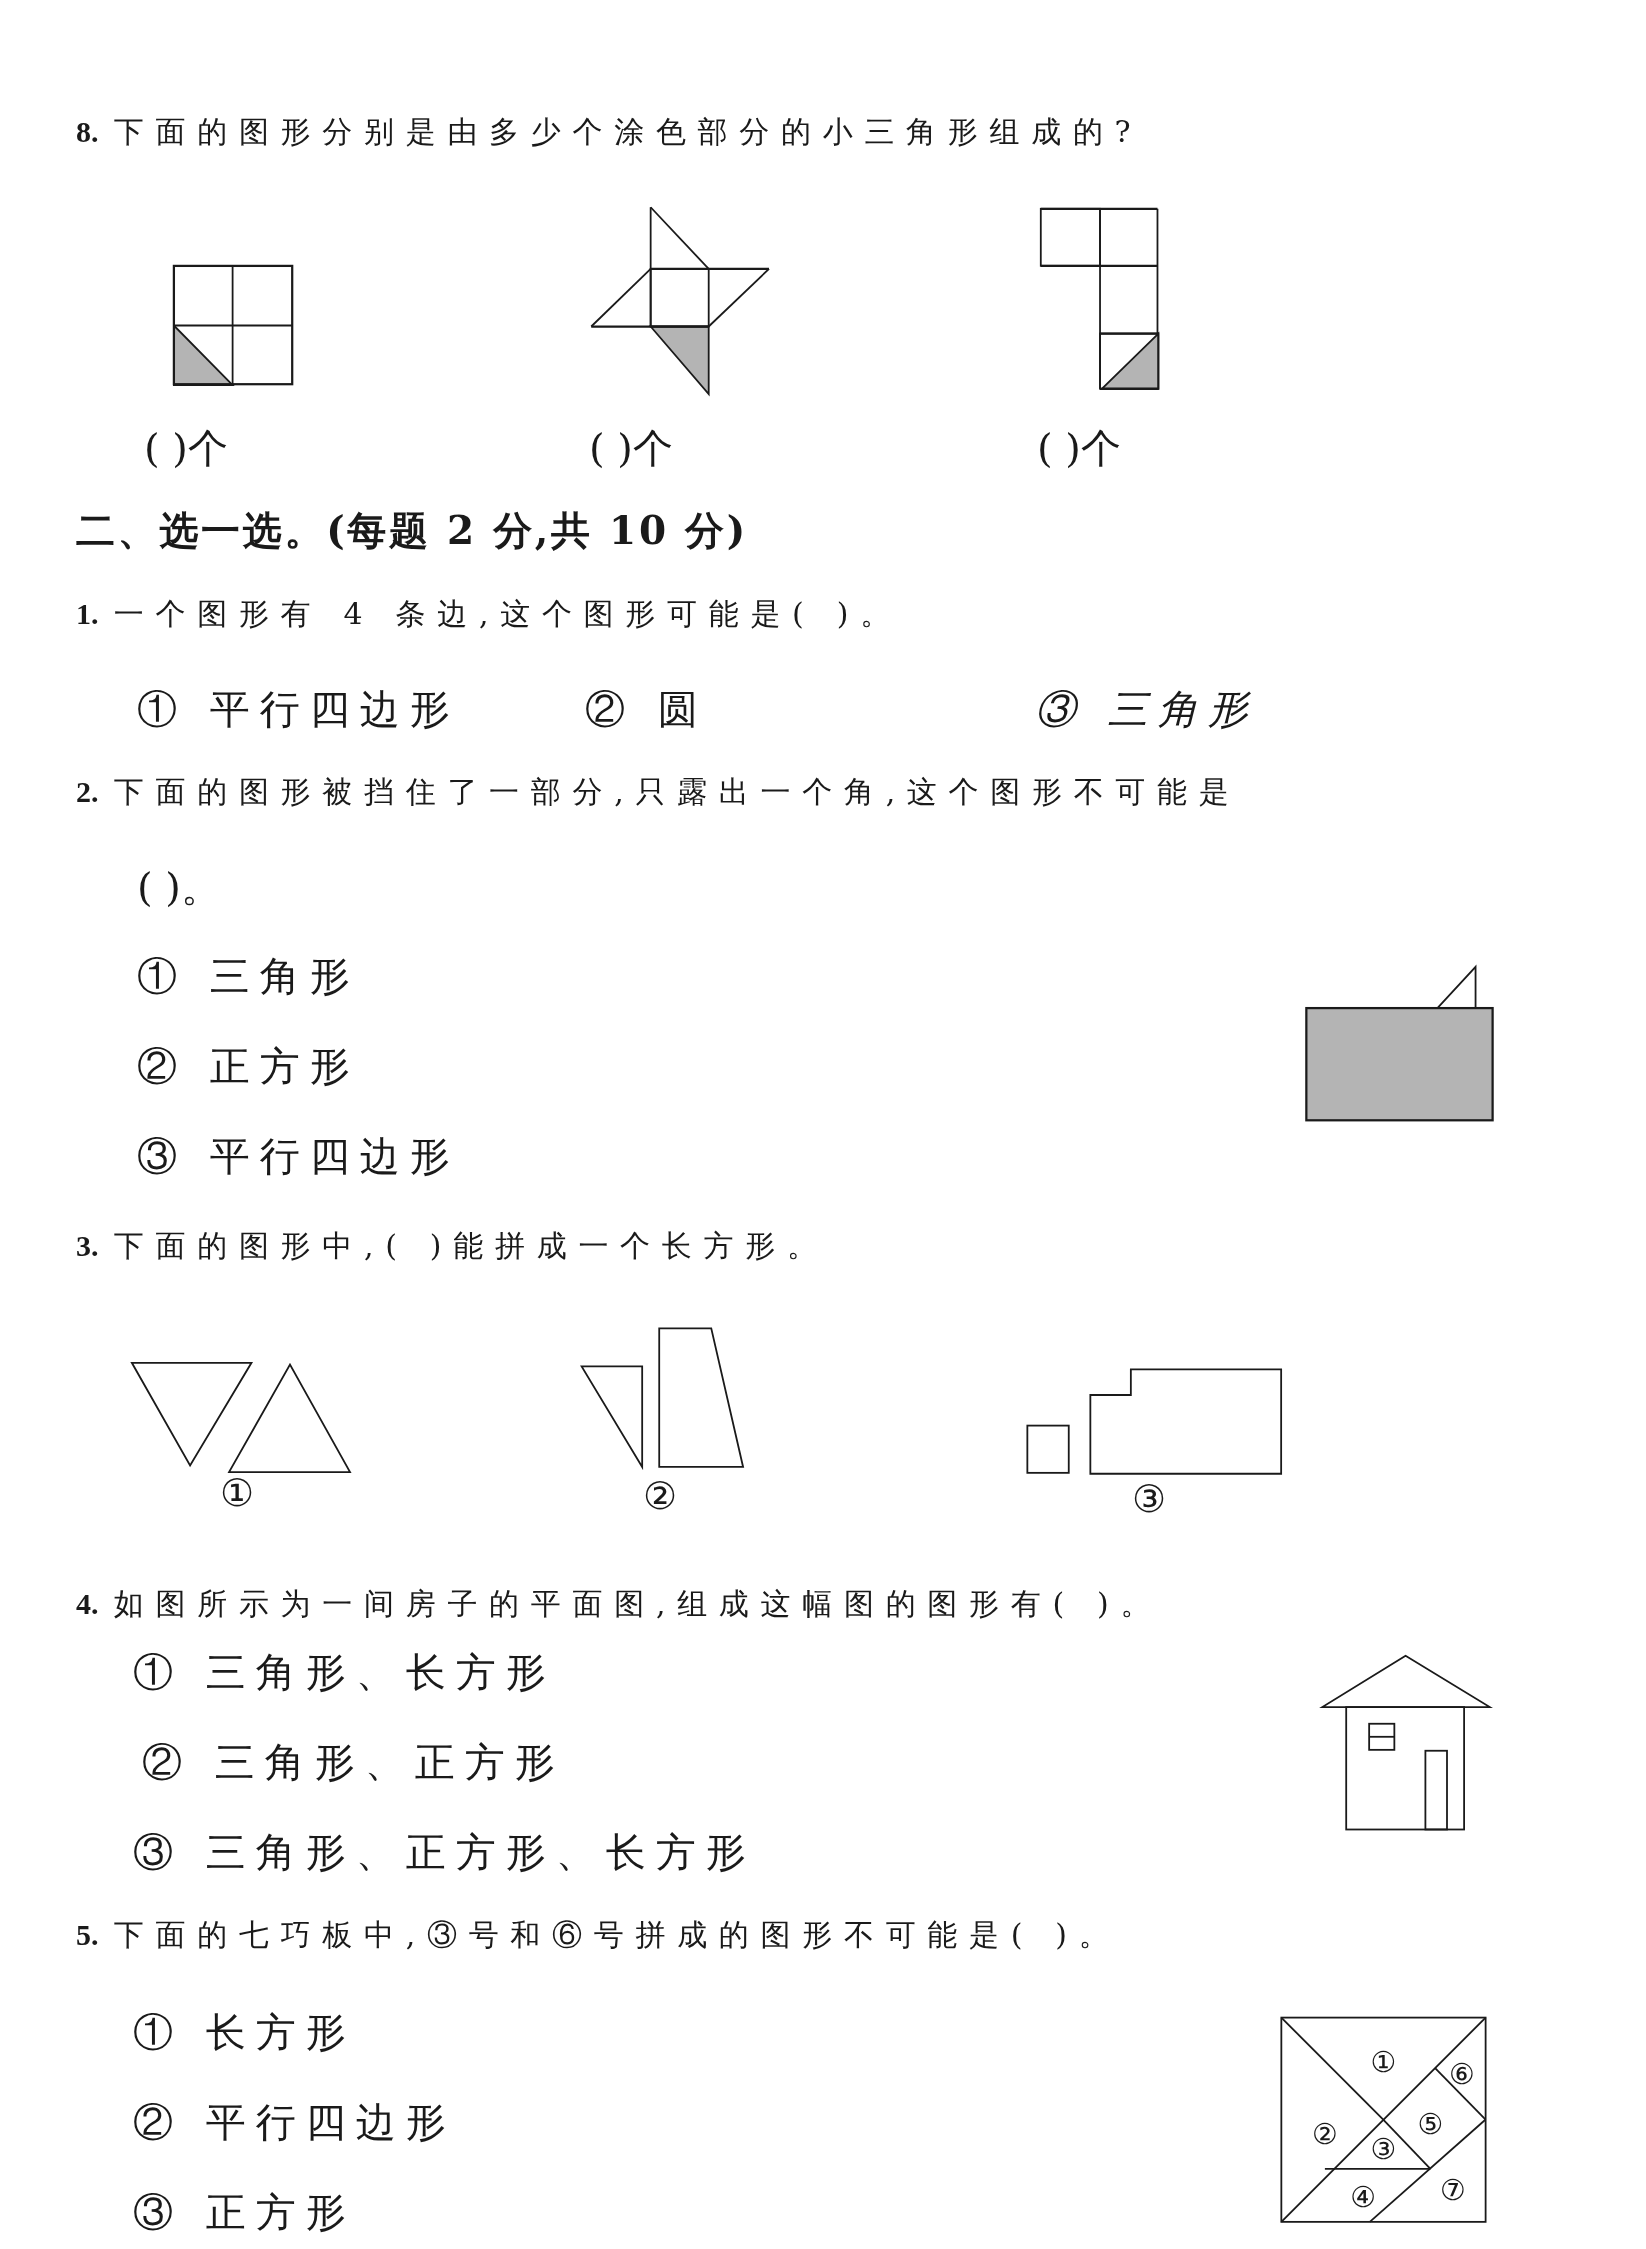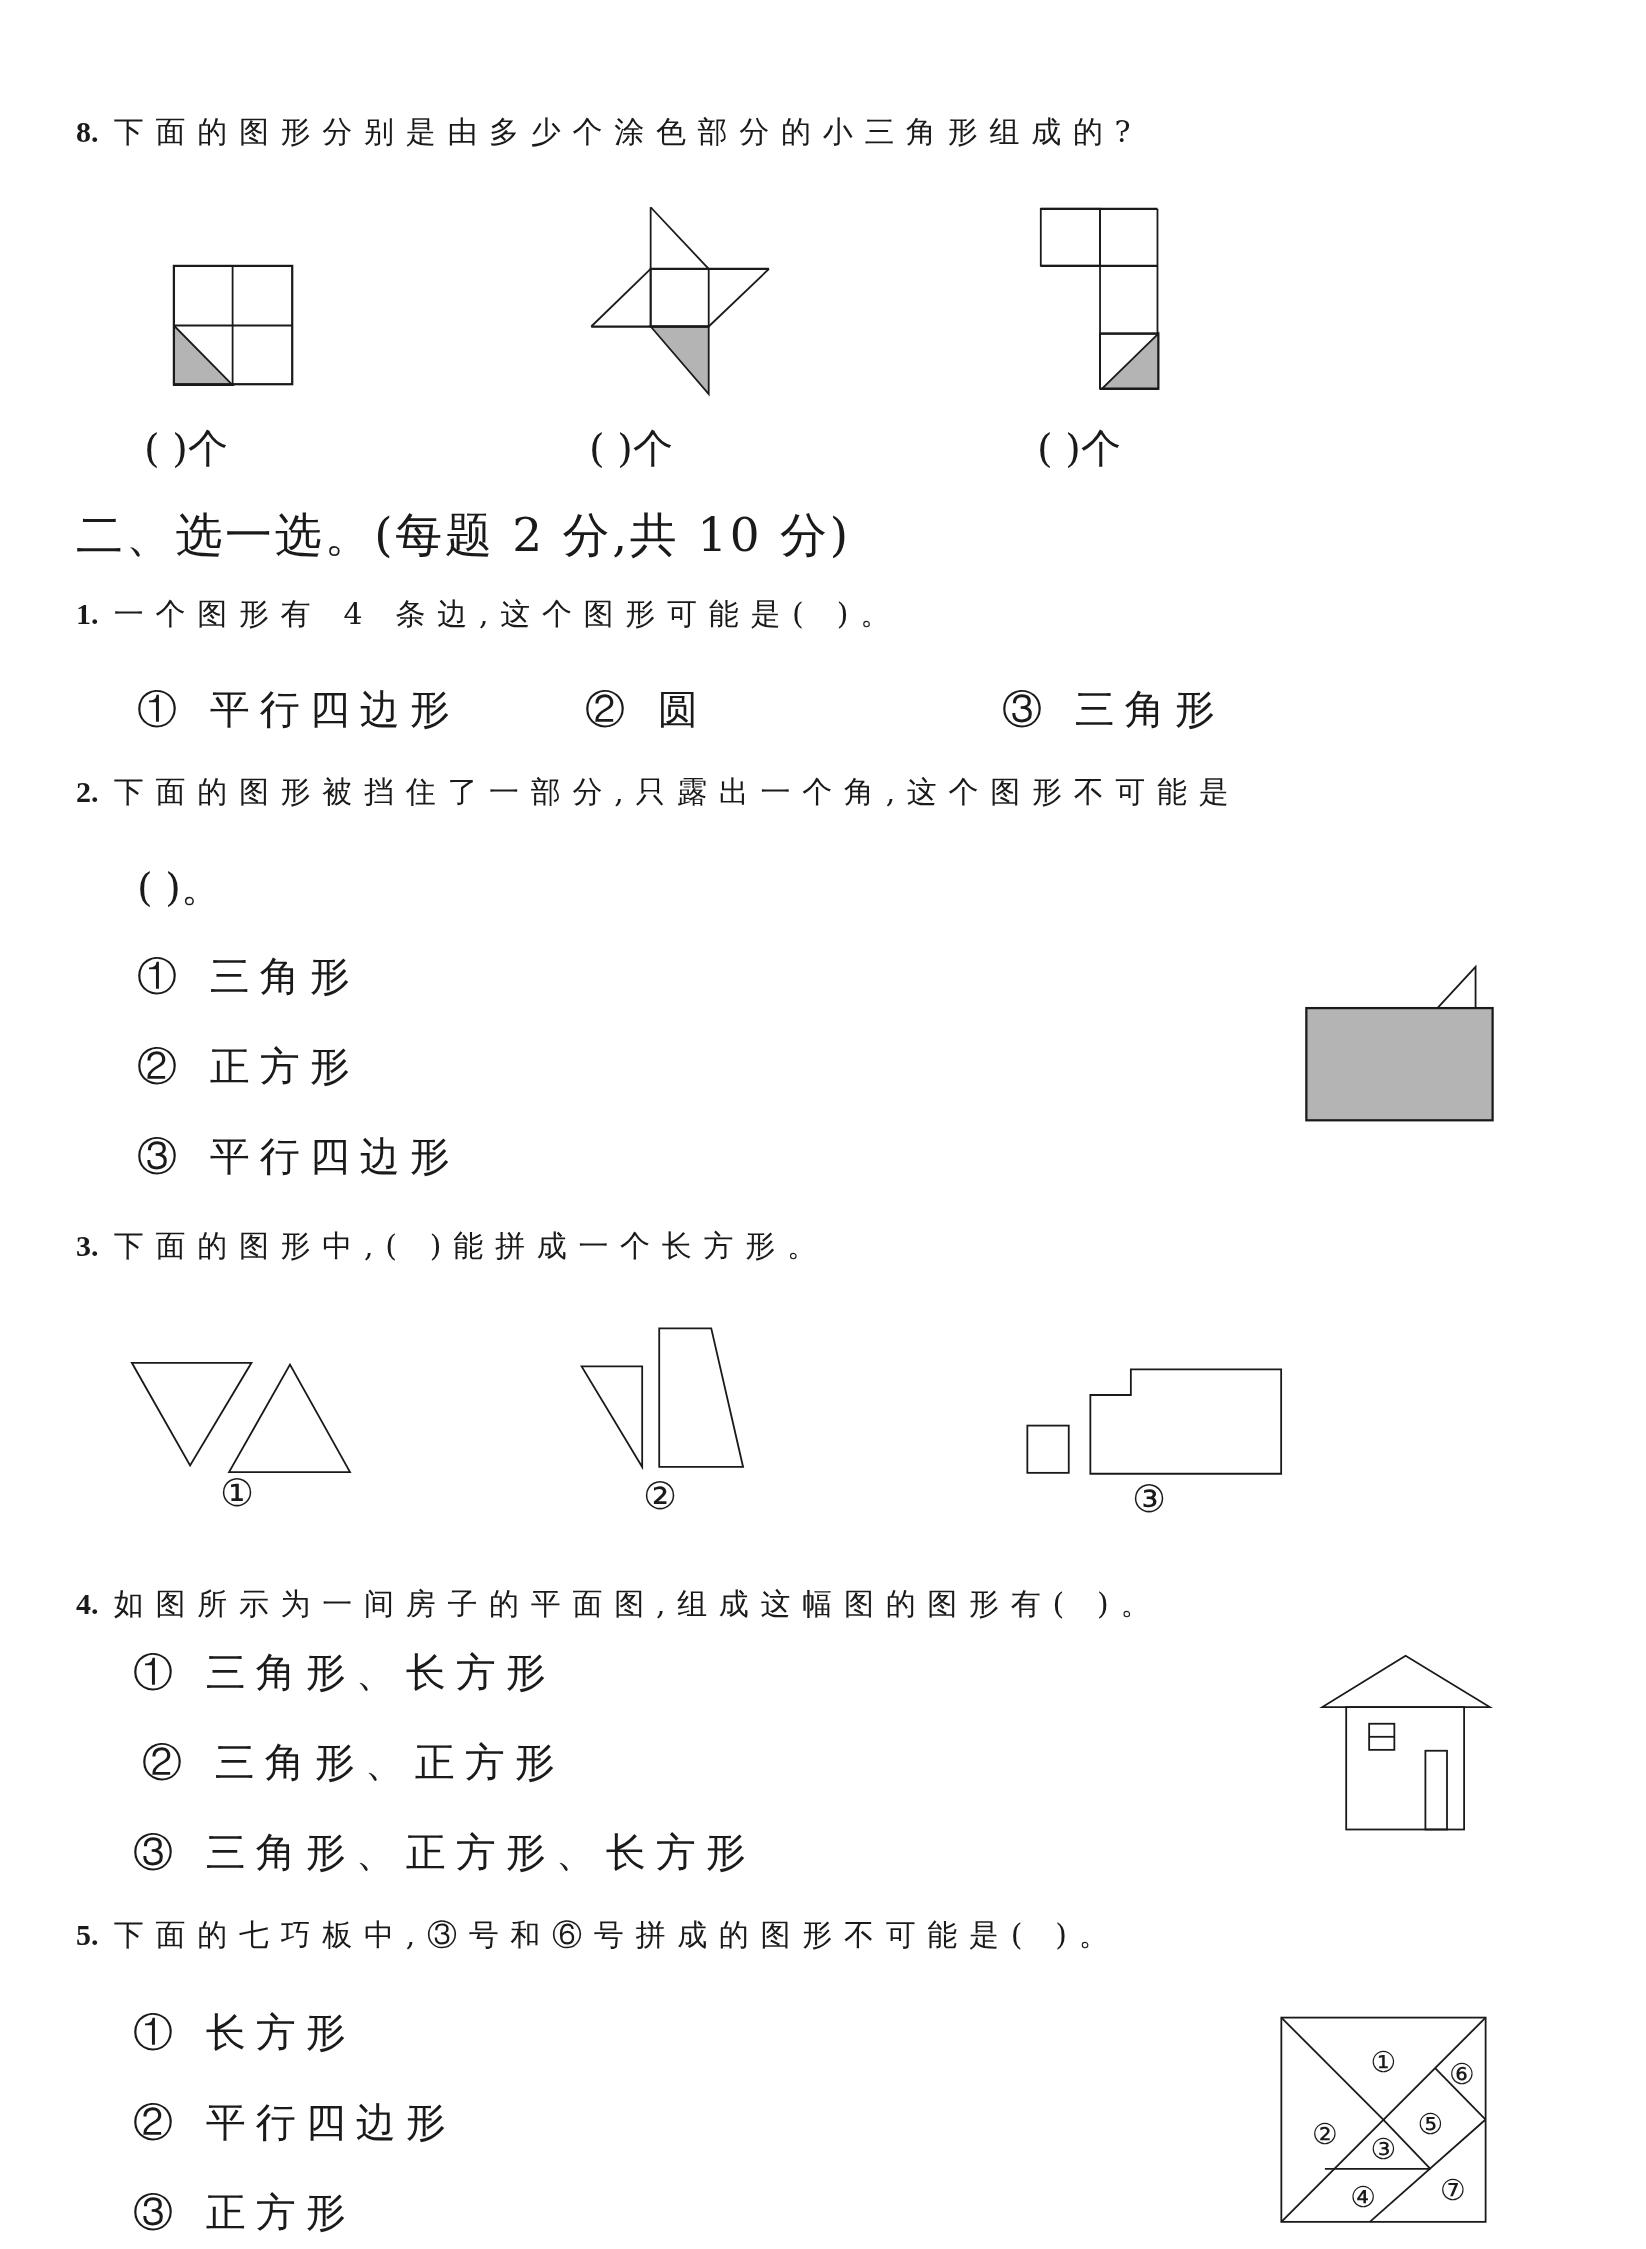--- a/index.html
+++ b/index.html
@@ -1,21 +1,21 @@
 <!DOCTYPE html>
 <html style="font-size:7.2px"><head>
 <meta charset="utf-8">
 <style>
   html, body { margin:0; padding:0; }
   body { width:1647px; height:2376px; background:#ffffff; position:relative; overflow:hidden;
          font-family: "DejaVu Serif", "Liberation Serif", serif; color:#1a1a1a; }
   .abs { position:absolute; }
   .q { font-size:30px; letter-spacing:11.7px; white-space:nowrap; }
   .qnum { font-family:"Liberation Serif", serif; font-weight:bold; letter-spacing:0; margin-right:15.3px; }
-  .sec { font-size:47px; font-weight:normal; white-space:nowrap; letter-spacing:2.7px; }
+  .sec { font-size:39px; font-weight:bold; white-space:nowrap; letter-spacing:2.7px; }
   .opt { font-size:40px; letter-spacing:10px; white-space:nowrap; }
   .ans { font-size:40px; white-space:nowrap; letter-spacing:0; }
   .lbl { font-size:38px; }
   svg { position:absolute; overflow:visible; }
 </style>
 </head>
 <body>
 
 <div class="abs q" style="left:76px; top:112px;">
   <span class="qnum">8.</span><span>下面的图形分别是由多少个涂色部分的小三角形组成的?</span>
@@ -55,21 +55,21 @@
 <div class="abs ans" style="left:589px; top:421px;">(    )个</div>
 <div class="abs ans" style="left:1037px; top:421px;">(    )个</div>
 
 <div class="abs sec" style="left:76px; top:504px;">二、选一选。(每题 2 分,共 10 分)</div>
 
 <div class="abs q" style="left:76px; top:594px;">
   <span class="qnum">1.</span><span>一个图形有 4 条边,这个图形可能是(     )。</span>
 </div>
 <div class="abs opt" style="left:137px; top:682px;">① 平行四边形</div>
 <div class="abs opt" style="left:585px; top:682px;">② 圆</div>
-<div class="abs opt" style="left:1002px; top:682px;">③ 三角形</div>
+<div class="abs opt" style="left:1035px; top:682px;font-style:italic;">③ 三角形</div>
 
 <div class="abs q" style="left:76px; top:772px;">
   <span class="qnum">2.</span><span>下面的图形被挡住了一部分,只露出一个角,这个图形不可能是</span>
 </div>
 <div class="abs ans" style="left:137px; top:860px;">(     )。</div>
 <div class="abs opt" style="left:137px; top:949px;">① 三角形</div>
 <div class="abs opt" style="left:137px; top:1039px;">② 正方形</div>
 <div class="abs opt" style="left:137px; top:1129px;">③ 平行四边形</div>
 
 <svg style="left:1305px; top:963px;" width="193" height="162" viewBox="0 0 430 360">

